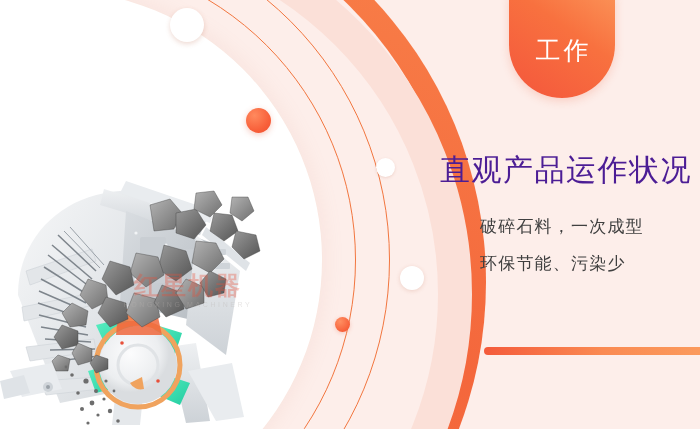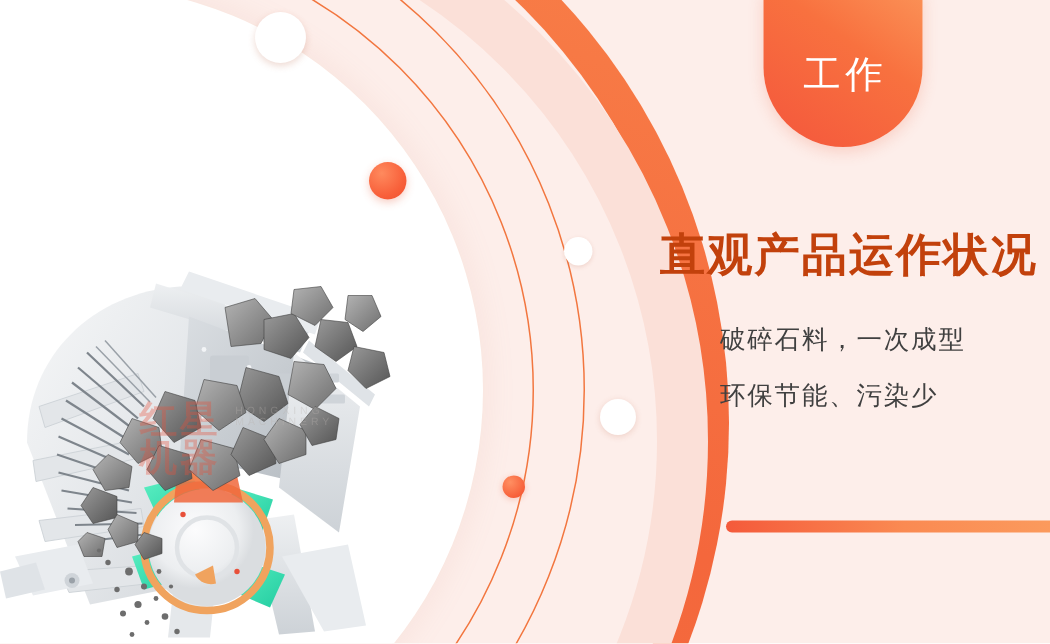--- a/index.html
+++ b/index.html
@@ -77,41 +77,41 @@
     padding-top:8px;box-sizing:border-box;
   }
   .badge-line{
     color:#fff;font-size:25px;letter-spacing:3px;line-height:1.32;
     font-weight:400;text-indent:3px;
   }
 
   
   #headline{
     position:absolute;left:440px;top:150px;
-    font-size:30px;font-weight:bold;color:#c2410c;letter-spacing:1.5px;
+    font-size:30px;font-weight:normal;color:#4c1d95;letter-spacing:1.5px;
     white-space:nowrap;
   }
   #bullets{position:absolute;left:480px;top:218px;}
   .bullet{
     font-size:17px;color:#404040;letter-spacing:1.2px;
     line-height:1;margin-bottom:20px;white-space:nowrap;
   }
   #accent-bar{
     position:absolute;left:484px;top:347px;width:216px;height:8px;
     border-radius:4px 0 0 4px;
     background:linear-gradient(90deg,#f45a3b 0%,#fa8a52 55%,#fb9a5d 100%);
   }
 
   
   #machine{position:absolute;left:0px;top:175px;width:300px;height:254px;}
   #machine svg{display:block;}
   #watermark{
-    position:absolute;left:93px;top:268px;width:140px;height:44px;
+    position:absolute;left:118px;top:268px;width:140px;height:44px;
     opacity:.34;pointer-events:none;
-    display:flex;flex-direction:row;justify-content:center;
+    display:flex;flex-direction:column;justify-content:center;align-items:center;
   }
   #wm-cn{
     font-size:25px;font-weight:bold;color:#e8503a;letter-spacing:2px;
     line-height:1;mix-blend-mode:multiply;
   }
   #wm-en{
     font-size:7px;color:#b9b3b0;letter-spacing:2.6px;margin-top:3px;line-height:1;
   }
 </style>
 </head>

